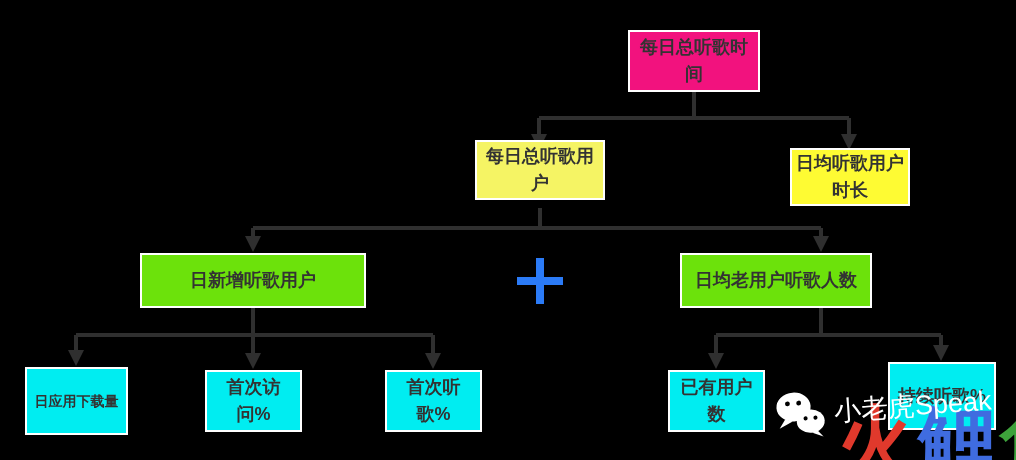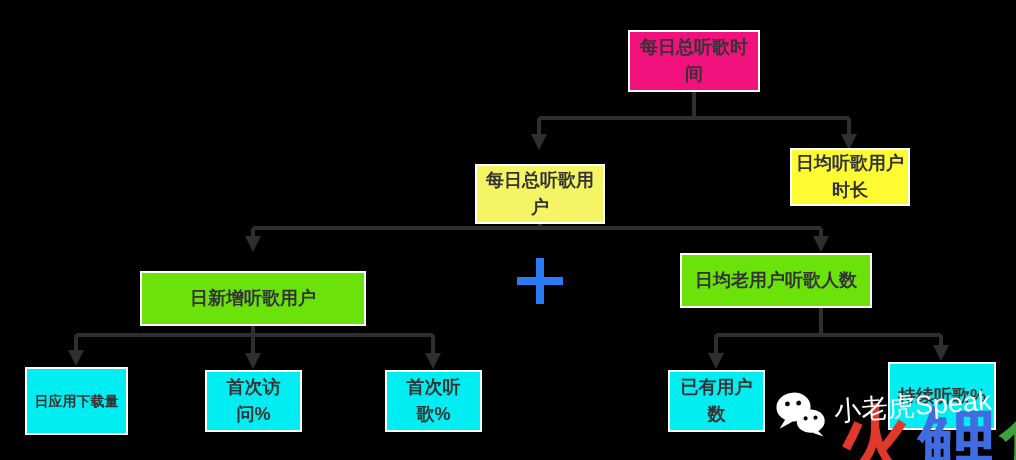--- a/index.html
+++ b/index.html
@@ -7,23 +7,23 @@
     position:relative;width:1016px;height:460px;background:#000;
     overflow:hidden;font-family:"Liberation Sans","DejaVu Sans",sans-serif;
   }
   .connectors{position:absolute;left:0;top:0;width:1016px;height:460px;}
   .node{
     position:absolute;display:flex;align-items:center;justify-content:center;
     border:2px solid #fff;box-sizing:border-box;color:#333;font-weight:bold;
     font-size:18px;text-align:center;line-height:1.5;padding:0 4px;
   }
   .n-root{left:628px;top:30px;width:132px;height:62px;}
-  .n-y1{left:475px;top:164px;width:130px;height:60px;}
+  .n-y1{left:475px;top:140px;width:130px;height:60px;}
   .n-y2{left:790px;top:148px;width:120px;height:58px;}
-  .n-g1{left:140px;top:253px;width:226px;height:55px;margin-top:18px;}
+  .n-g1{left:140px;top:253px;width:226px;height:55px;}
   .n-g2{left:680px;top:253px;width:192px;height:55px;}
   .n-c1{left:25px;top:367px;width:103px;height:68px;font-size:14px;}
   .n-c2{left:205px;top:370px;width:97px;height:62px;}
   .n-c3{left:385px;top:370px;width:97px;height:62px;}
   .n-c4{left:668px;top:370px;width:97px;height:62px;}
   .n-c5{left:888px;top:362px;width:108px;height:68px;}
   .plus{position:absolute;left:517px;top:258px;width:46px;height:46px;}
   .plus .h{position:absolute;left:0;top:19px;width:46px;height:8px;background:currentColor;}
   .plus .v{position:absolute;left:19px;top:0;width:8px;height:46px;background:currentColor;}
   .sr{position:absolute;width:1px;height:1px;overflow:hidden;clip:rect(0 0 0 0);}

